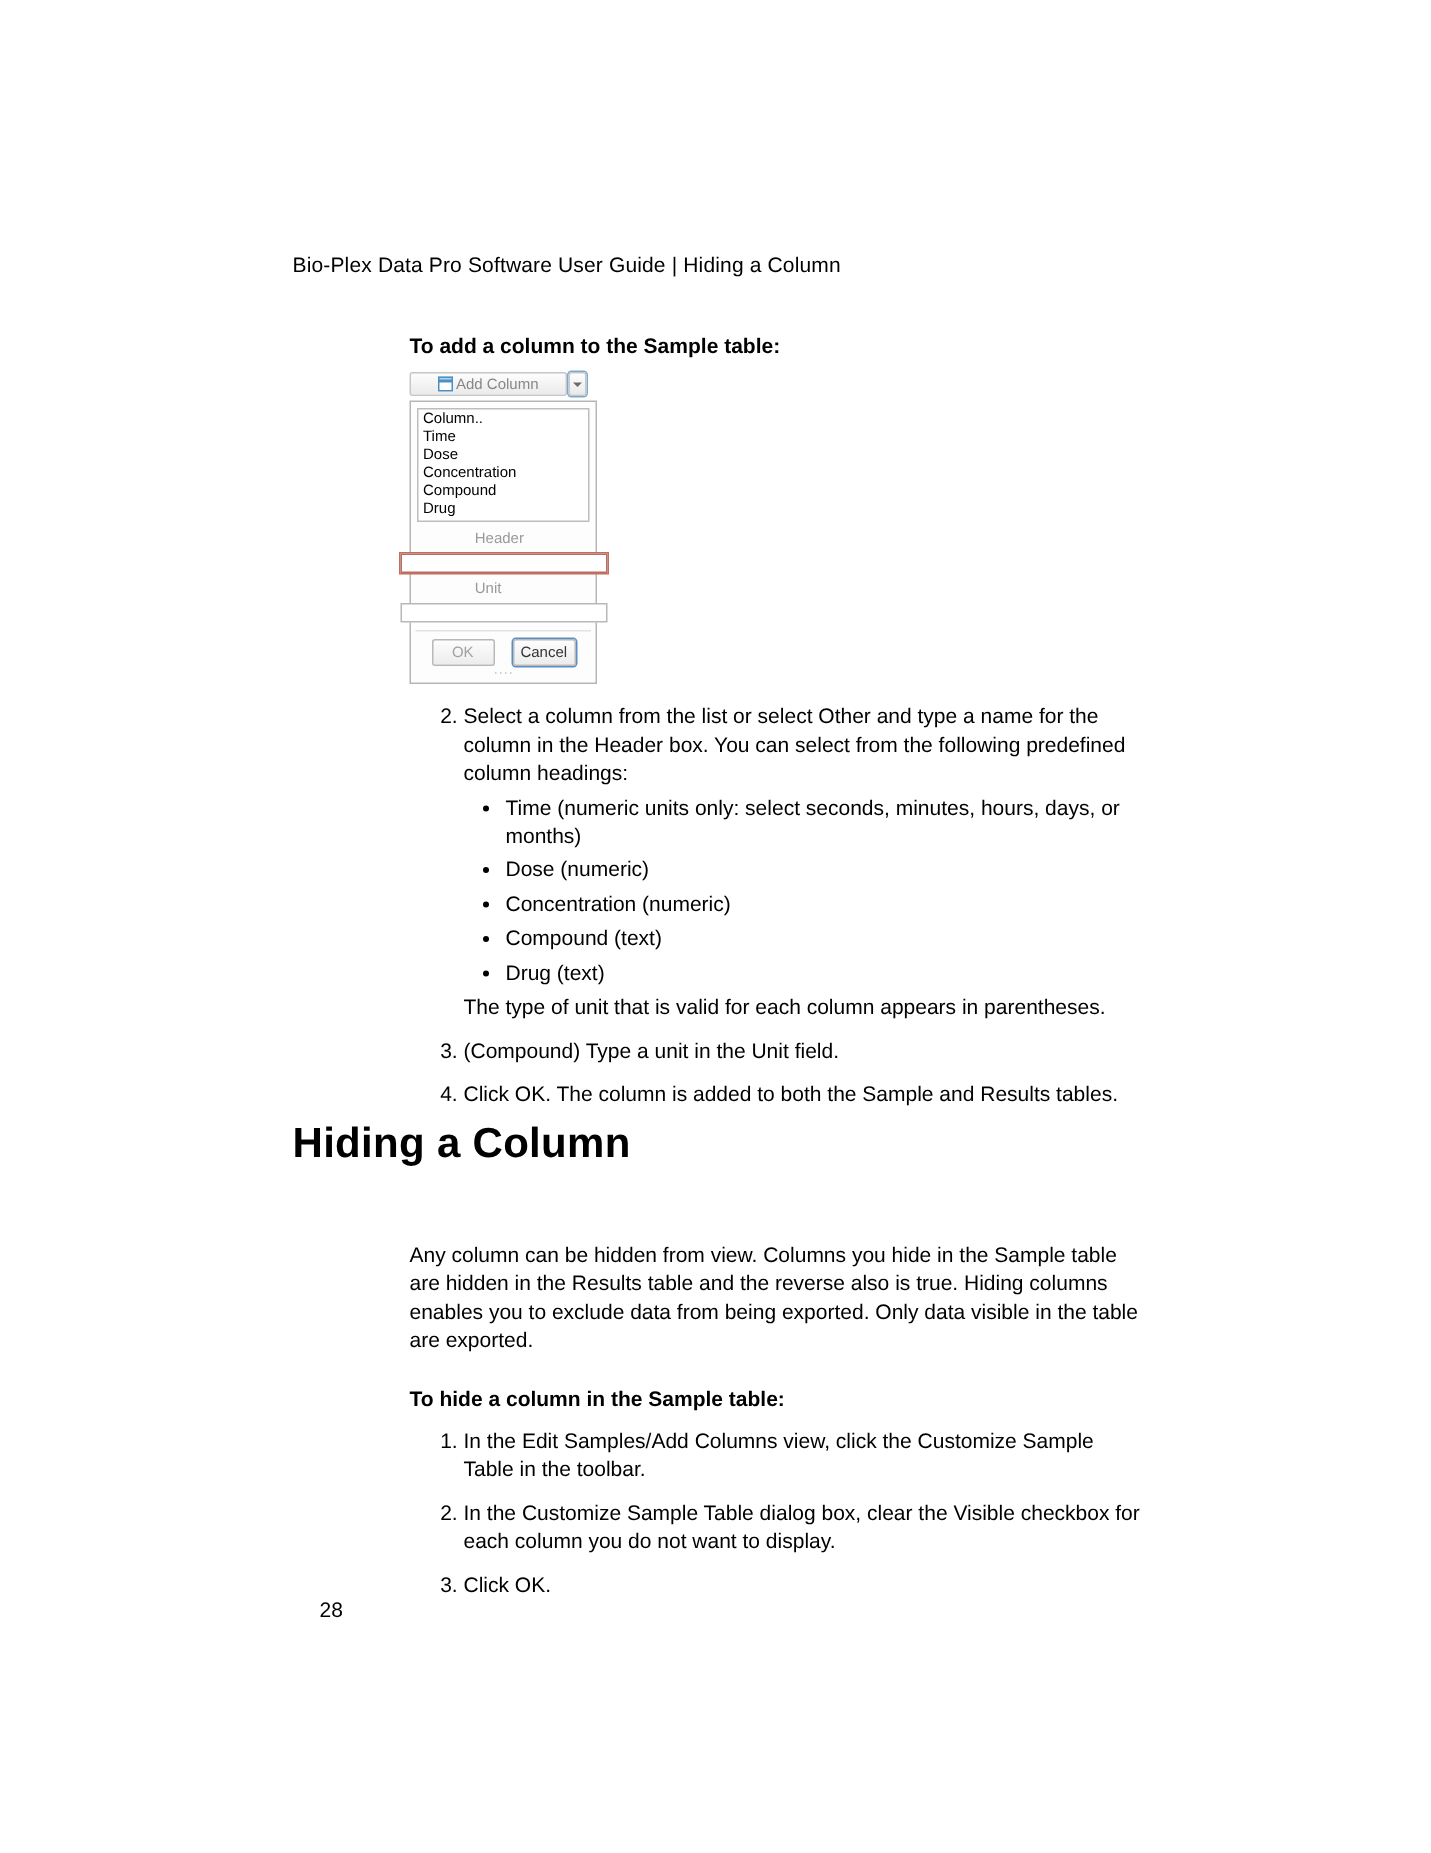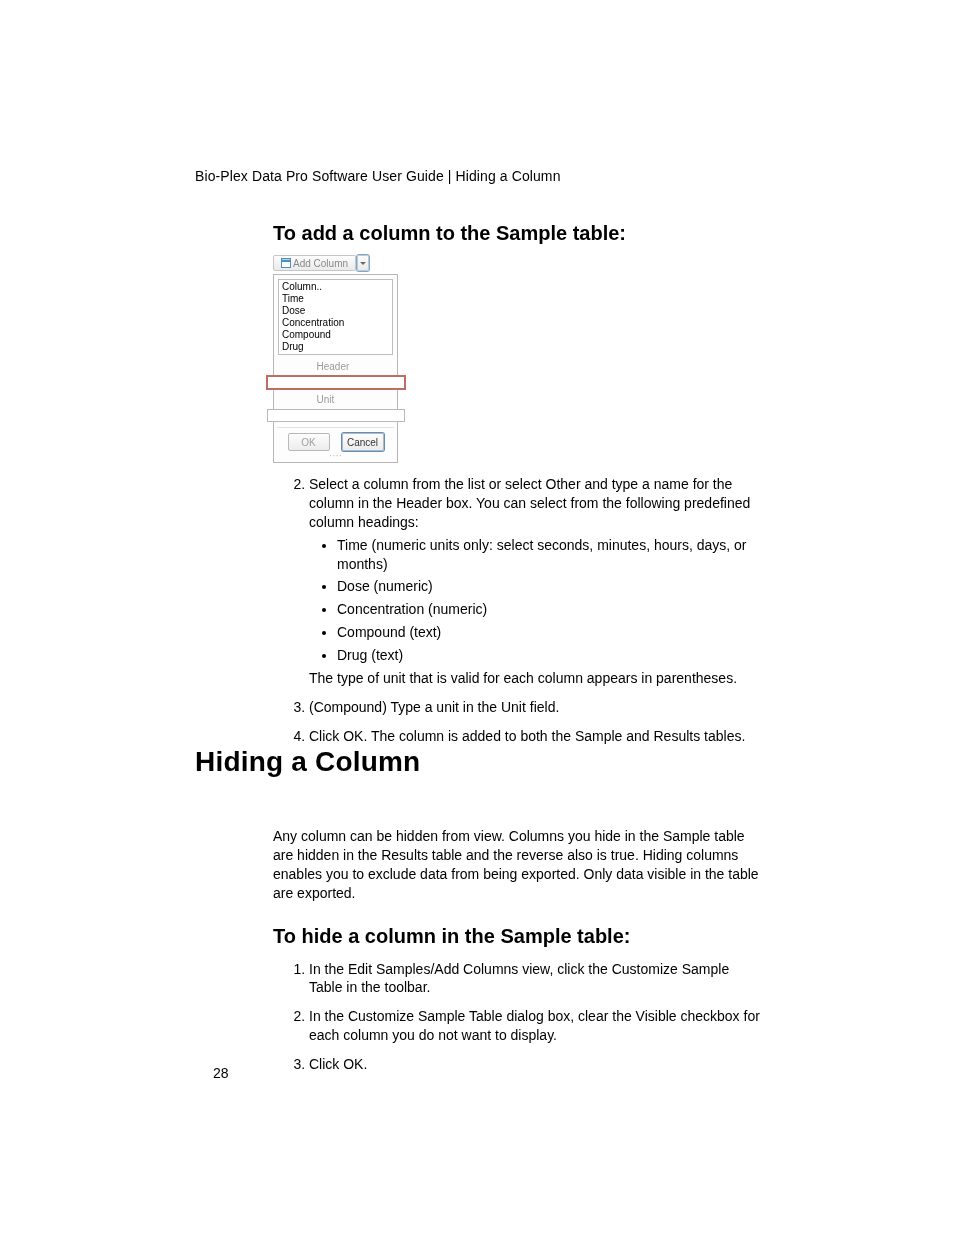--- a/index.html
+++ b/index.html
@@ -24,21 +24,21 @@
     letter-spacing: 0.1px;
   }
   .content {
     position: absolute;
     left: 273px;
     top: 222px;
     width: 490px;
   }
   .subhead {
     font-weight: bold;
-    font-size: 20px;
+    font-size: 14px;
     margin-bottom: 10px;
   }
   ol.num {
     list-style: decimal;
     margin: 0 0 0 0;
     padding-left: 36px;
     font-size: 14px;
   }
   ol.num > li {
     margin-bottom: 10px;
@@ -64,21 +64,21 @@
   }
   .dd-btn {
     display: inline-flex;
     align-items: center;
     gap: 2px;
     font-size: 10px;
     color: #888;
     background: linear-gradient(#fdfdfd,#eaeaea);
     border: 1px solid #c7c7c7;
     border-radius: 2px;
-    padding: 0 7px;
+    padding: 0 18px;
     height: 16px;
     box-sizing: border-box;
   }
   .dd-btn .ic-grid {
     width: 10px;
     height: 10px;
     display: inline-block;
     position: relative;
   }
   .dd-btn .ic-grid::before,

